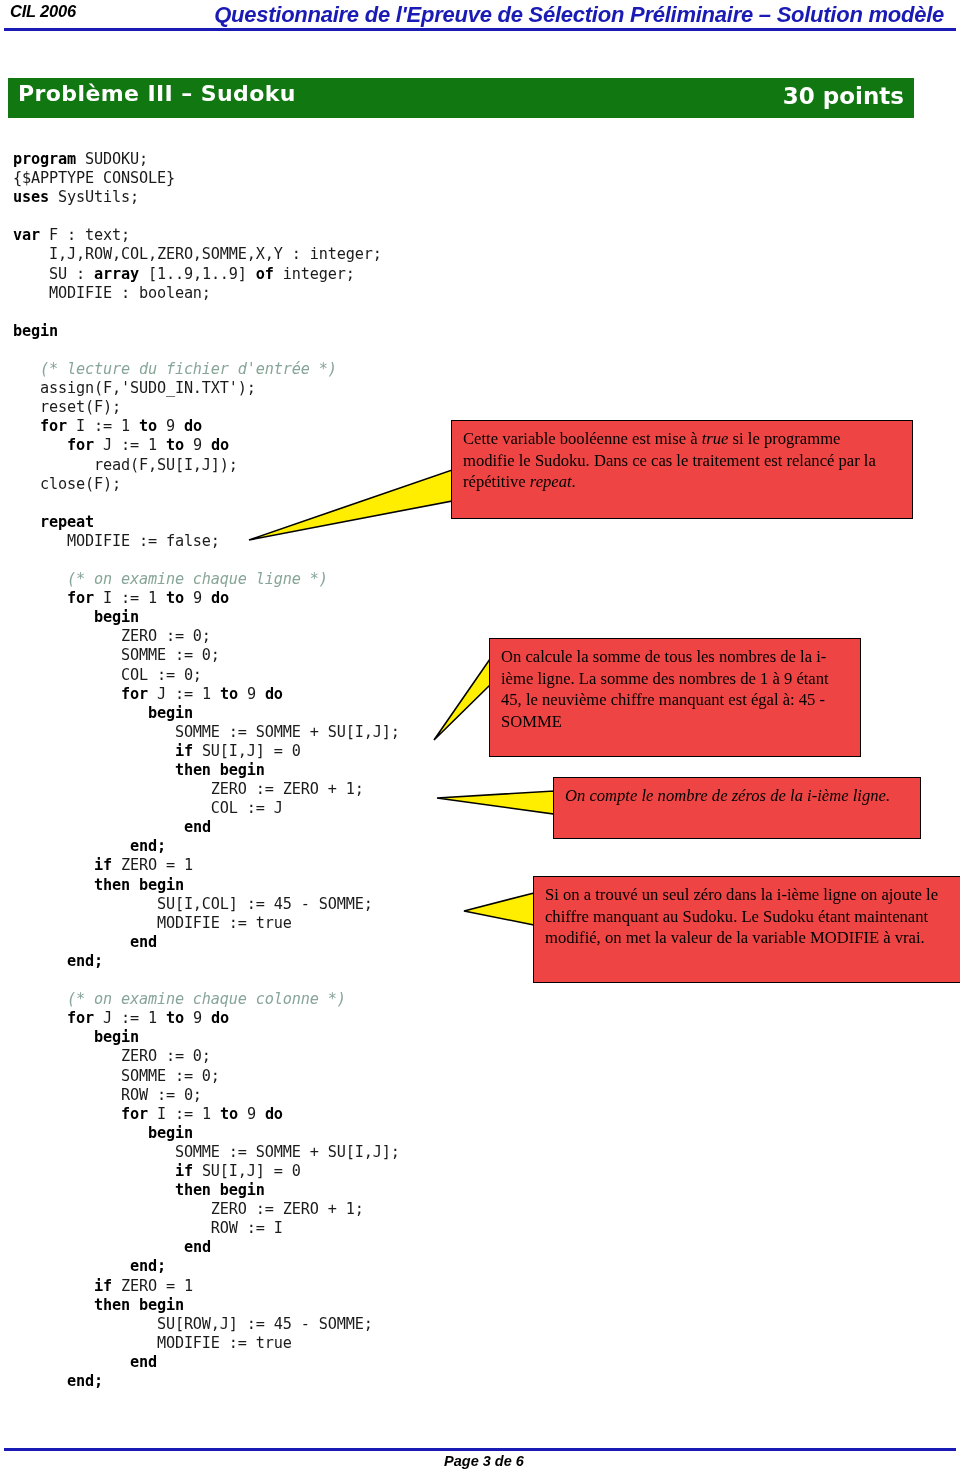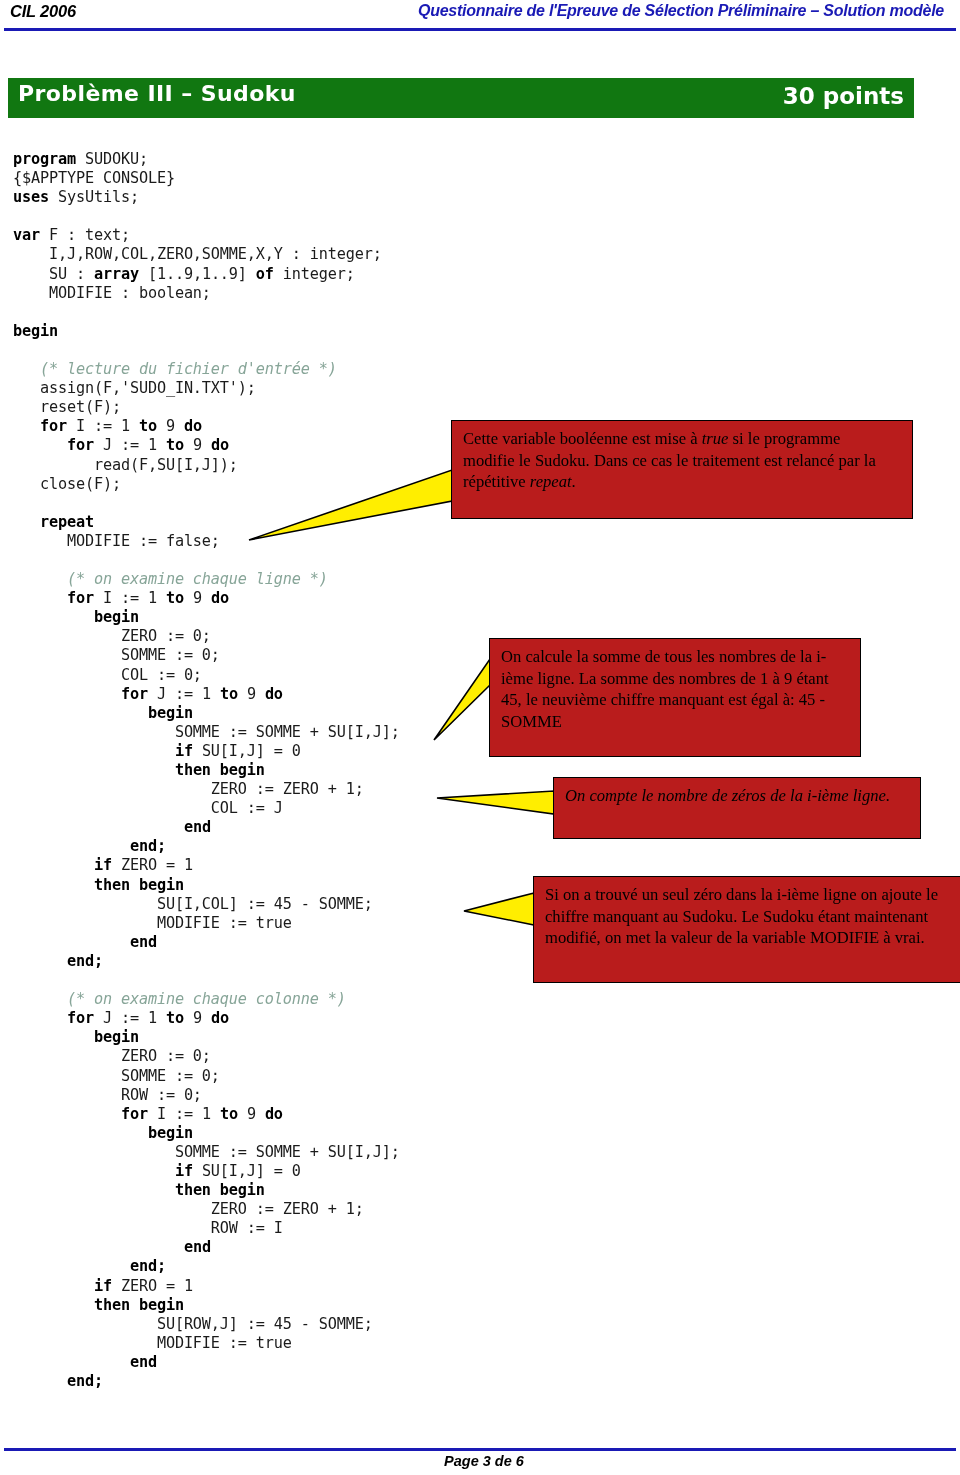--- a/index.html
+++ b/index.html
@@ -31,21 +31,21 @@
     font-size: 16.5px;
     color: #000000;
     letter-spacing: -0.2px;
   }
   #header-right {
     position: absolute;
     right: 12px; top: 2px;
     font-family: "Liberation Sans", "DejaVu Sans", sans-serif;
     font-weight: bold;
     font-style: italic;
-    font-size: 16px;
+    font-size: 22px;
     color: #1a1ab5;
     letter-spacing: -0.25px;
     white-space: nowrap;
   }
   #header-rule {
     position: absolute;
     left: 4px; top: 28px;
     width: 952px;
     height: 3px;
     background: #1a1ab5;
@@ -89,21 +89,21 @@
     white-space: pre;
     letter-spacing: -0.15px;
   }
   #code-block .kw { font-weight: bold; color: #000000; }
   #code-block .cm { color: #87a598; font-style: italic; }
   #code-block .blank { display: block; height: 19.1px; }
 
   
   .callout {
     position: absolute;
-    background: #b91c1c;
+    background: #ef4444;
     border: 1.6px solid #000000;
     box-sizing: border-box;
     font-family: "Liberation Serif", "DejaVu Serif", serif;
     font-size: 16.6px;
     line-height: 21.6px;
     color: #000000;
     padding: 7px 17px 6px 11px;
     z-index: 3;
   }
   .callout i { font-style: italic; }

